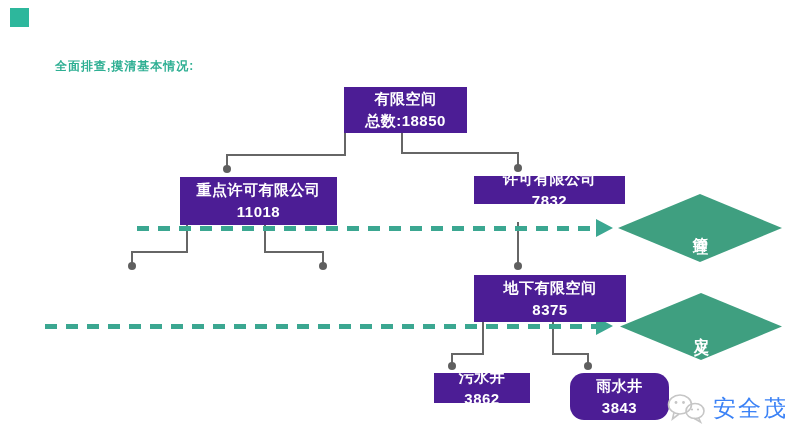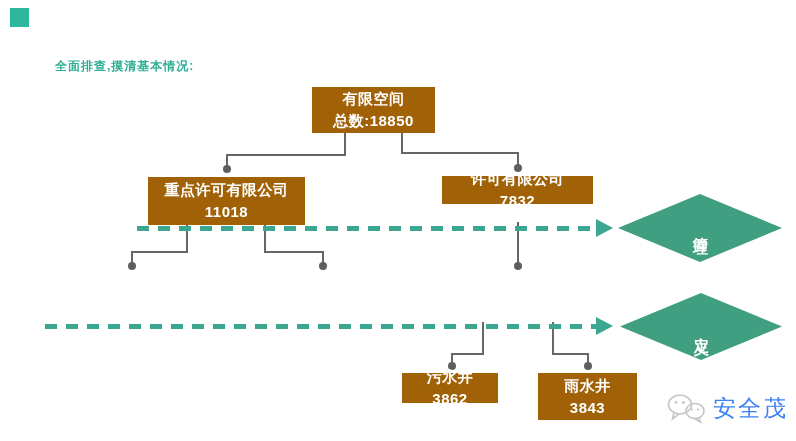--- a/index.html
+++ b/index.html
@@ -19,34 +19,34 @@
     position:absolute;left:41px;top:3px;margin:0;
     font-size:20px;font-weight:700;color:#3a3a3a;letter-spacing:1px;
   }
   .subtitle{
     position:absolute;left:55px;top:58px;margin:0;
     font-size:12px;font-weight:700;color:#2eaf93;letter-spacing:1px;
   }
   
   .node{
     position:absolute;
-    background:#a16207;
+    background:#4c1d95;
     color:#ffffff;
     font-size:15px;font-weight:700;
     display:flex;flex-direction:column;justify-content:center;align-items:center;
-    text-align:center;line-height:1.45;letter-spacing:0.5px;
+    text-align:center;line-height:1.45;letter-spacing:0.5px;margin-left:32px;
   }
   .n-total     {left:312px;top:87px; width:123px;height:46px;}
   .n-keypermit {left:148px;top:177px;width:157px;height:48px;}
   .n-permit    {left:442px;top:176px;width:151px;height:28px;}
   .n-sealed    {left:62px; top:274px;width:141px;height:48px;}
   .n-above     {left:253px;top:275px;width:139px;height:47px;}
   .n-below     {left:442px;top:275px;width:152px;height:47px;}
   .n-sewage    {left:402px;top:373px;width:96px; height:30px;}
-  .n-rain      {left:538px;top:373px;width:99px; height:47px;}
+  .n-rain      {left:538px;top:373px;width:99px; height:47px;border-radius:14px;}
   
   .seg{position:absolute;background:#666666;}
   .dot{position:absolute;width:8px;height:8px;border-radius:50%;background:#5f5f5f;}
   
   .dash-arrow{
     position:absolute;height:18px;
     display:flex;align-items:center;
   }
   .dash-line{
     flex:1;height:5px;
@@ -135,20 +135,24 @@
     <div>总数:18850</div>
   </div>
   <div class="node n-keypermit">
     <div>重点许可有限公司</div>
     <div>11018</div>
   </div>
   <div class="node n-permit">
     <div>许可有限公司</div>
     <div>7832</div>
   </div>
+  <div class="node n-below">
+    <div>地下有限空间</div>
+    <div>8375</div>
+  </div>
   <div class="node n-sewage">
     <div>污水井</div>
     <div>3862</div>
   </div>
   <div class="node n-rain">
     <div>雨水井</div>
     <div>3843</div>
   </div>
 
   <div class="diamond d-manage">

